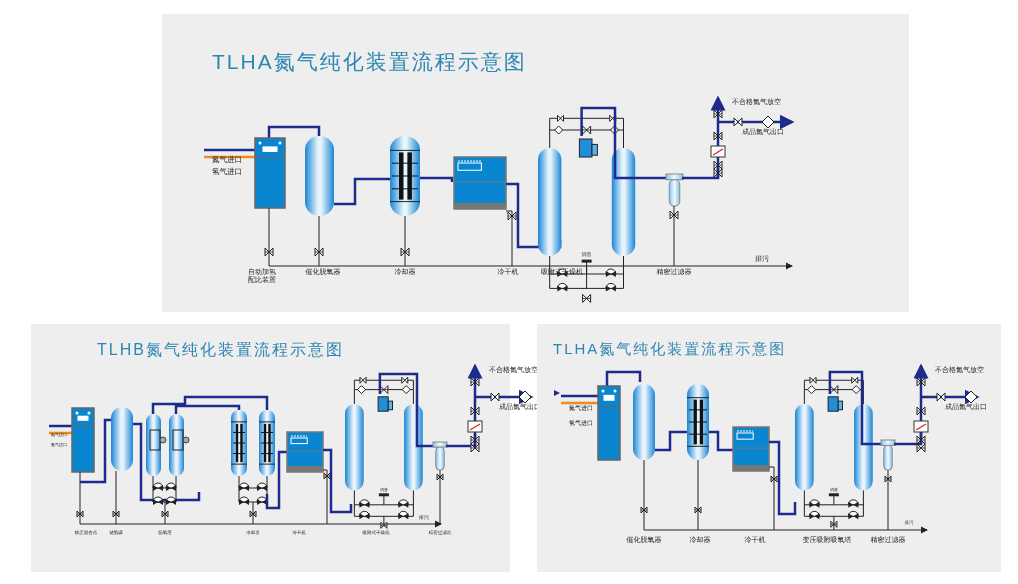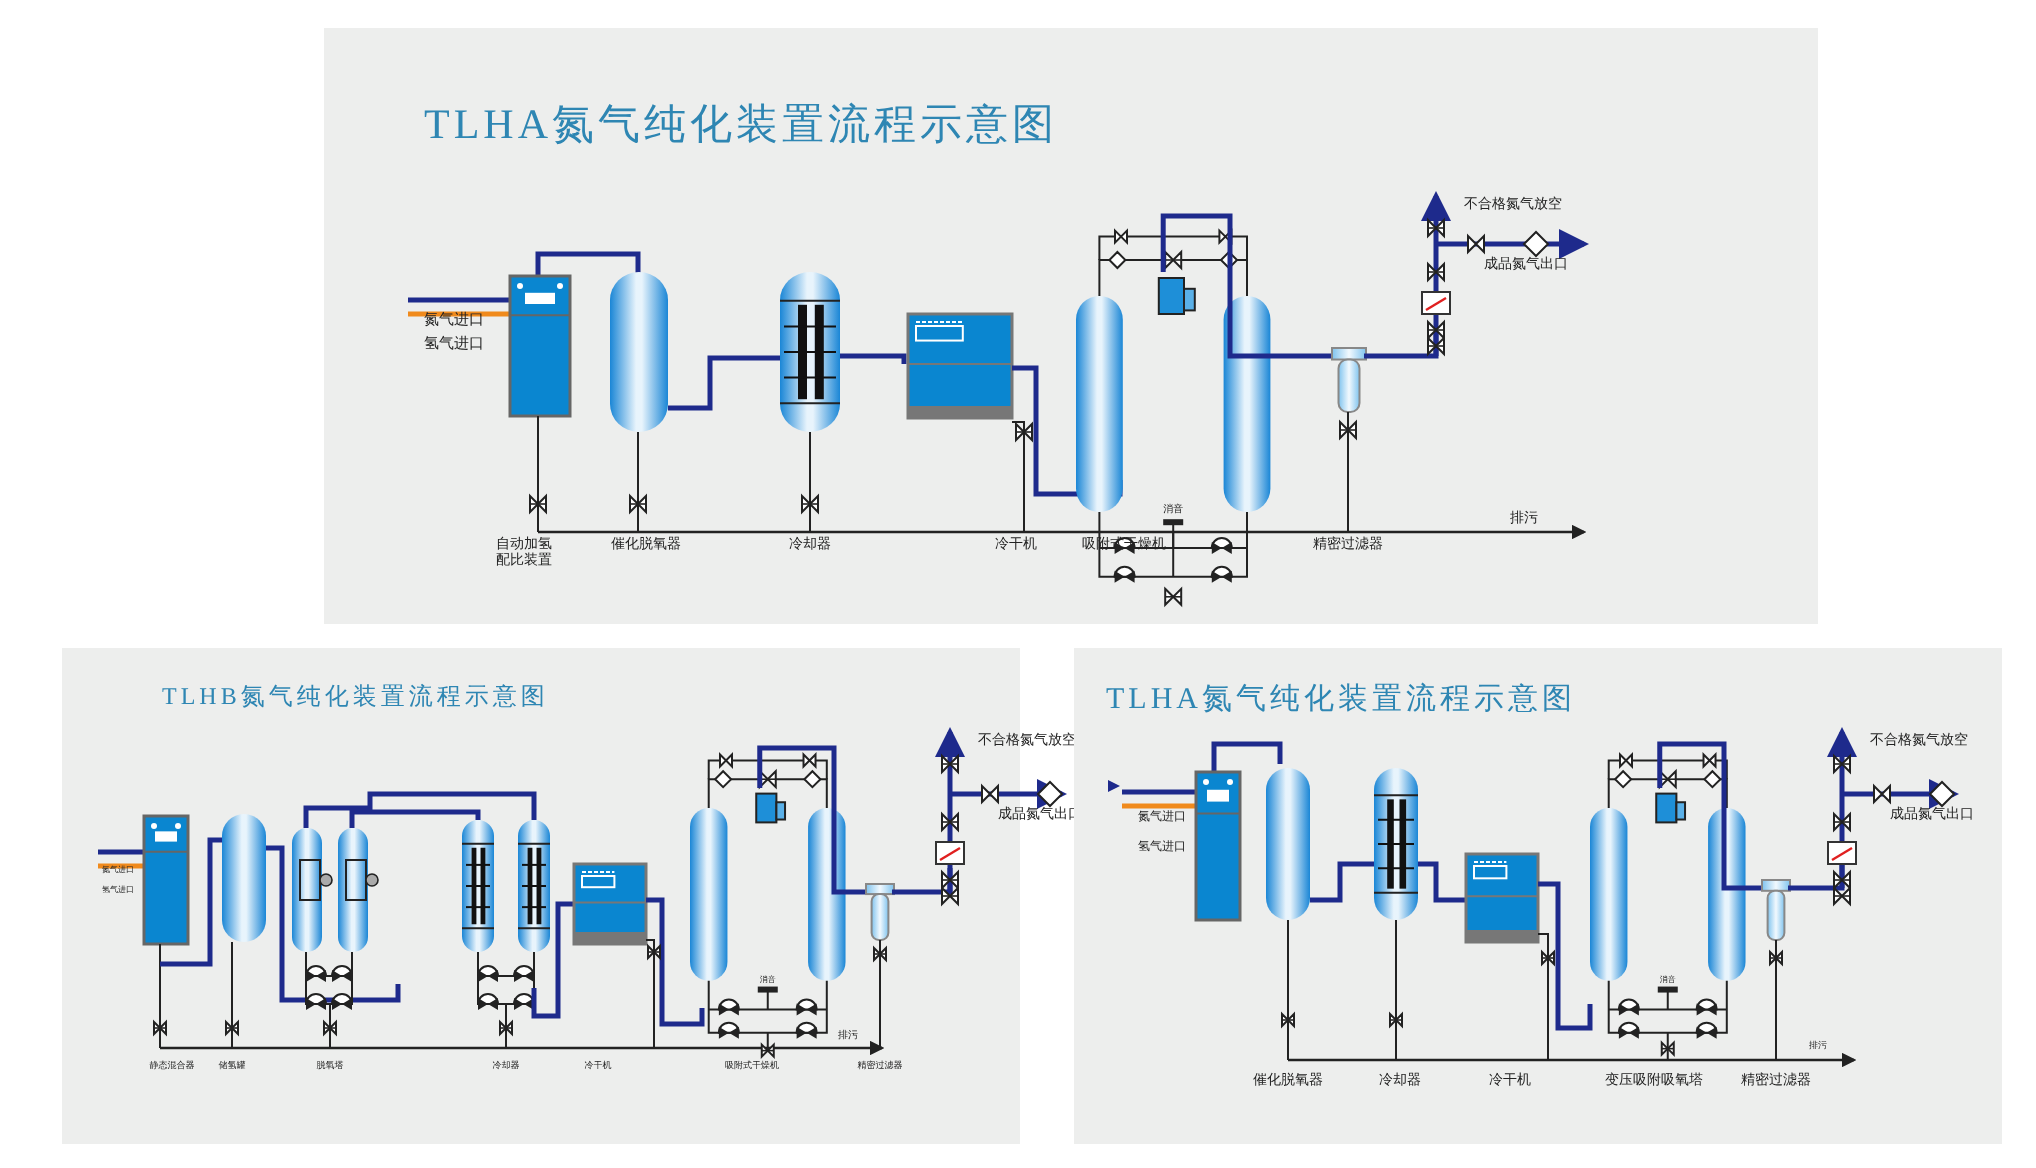--- a/index.html
+++ b/index.html
@@ -1,23 +1,23 @@
 <!DOCTYPE html>
 <html><head>
 <meta charset="utf-8">
 <style>
   html,body{margin:0;padding:0;background:#ffffff;}
   body{width:1018px;height:584px;position:relative;overflow:hidden;font-family:"DejaVu Sans",sans-serif;}
   .panel{position:absolute;background:#edeeed;}
   #panel-a{left:162px;top:14px;width:747px;height:298px;}
   #panel-b{left:31px;top:324px;width:479px;height:248px;}
   #panel-c{left:537px;top:324px;width:464px;height:248px;}
-  .ptitle{position:absolute;color:#2e86b3;letter-spacing:2px;white-space:nowrap;font-family:Liberation Serif, serif;}
+  .ptitle{position:absolute;color:#2e86b3;letter-spacing:2px;white-space:nowrap;font-family:Liberation Sans, sans-serif;}
   #panel-a .ptitle{left:50px;top:34px;font-size:21px;}
-  #panel-b .ptitle{left:50px;top:16px;font-size:12px;}
+  #panel-b .ptitle{left:66px;top:16px;font-size:16px;}
   #panel-c .ptitle{left:16px;top:16px;font-size:15px;}
   svg{position:absolute;left:0;top:0;overflow:visible;}
   svg text{font-family:"DejaVu Sans",sans-serif;fill:#222;}
 </style>
 </head>
 <body>
 
 <div class="panel" id="panel-a">
   <div class="ptitle">TLHA氮气纯化装置流程示意图</div>
   <svg id="svg-a" width="747" height="298">

